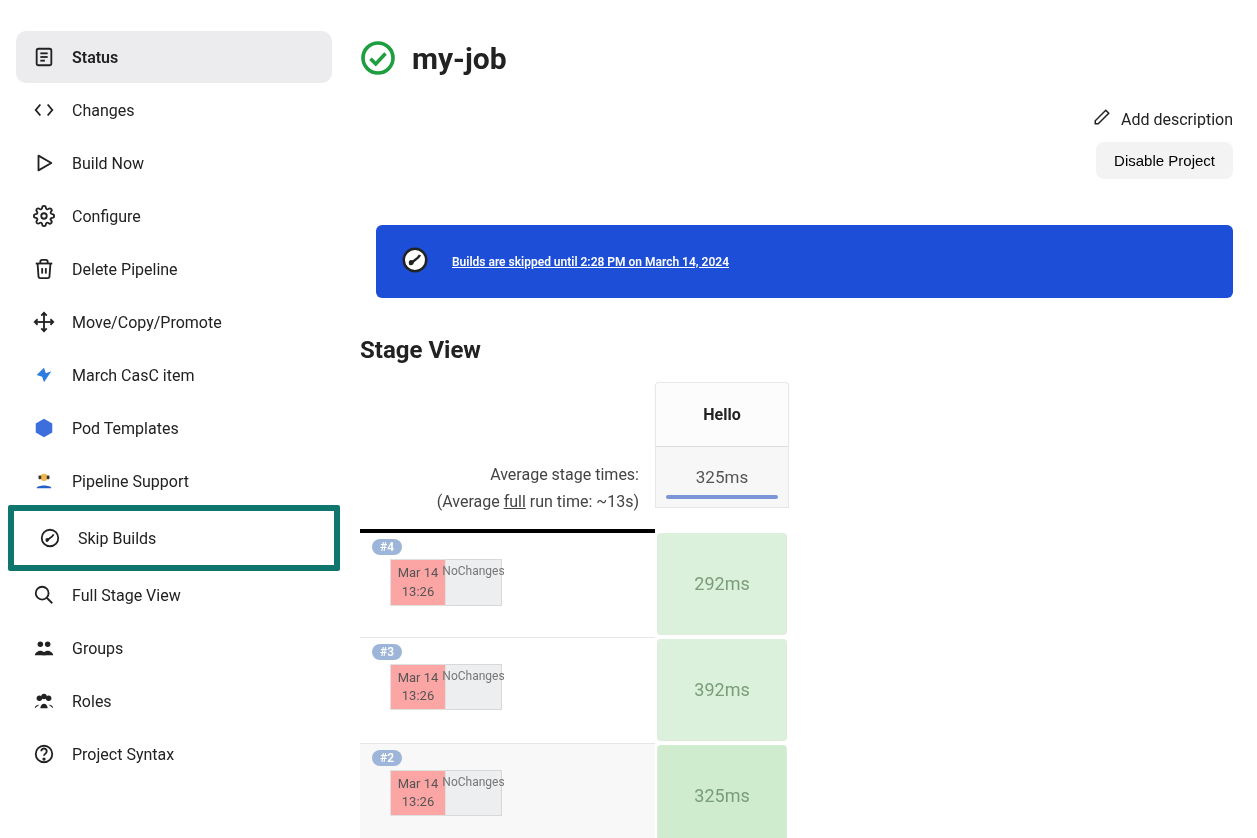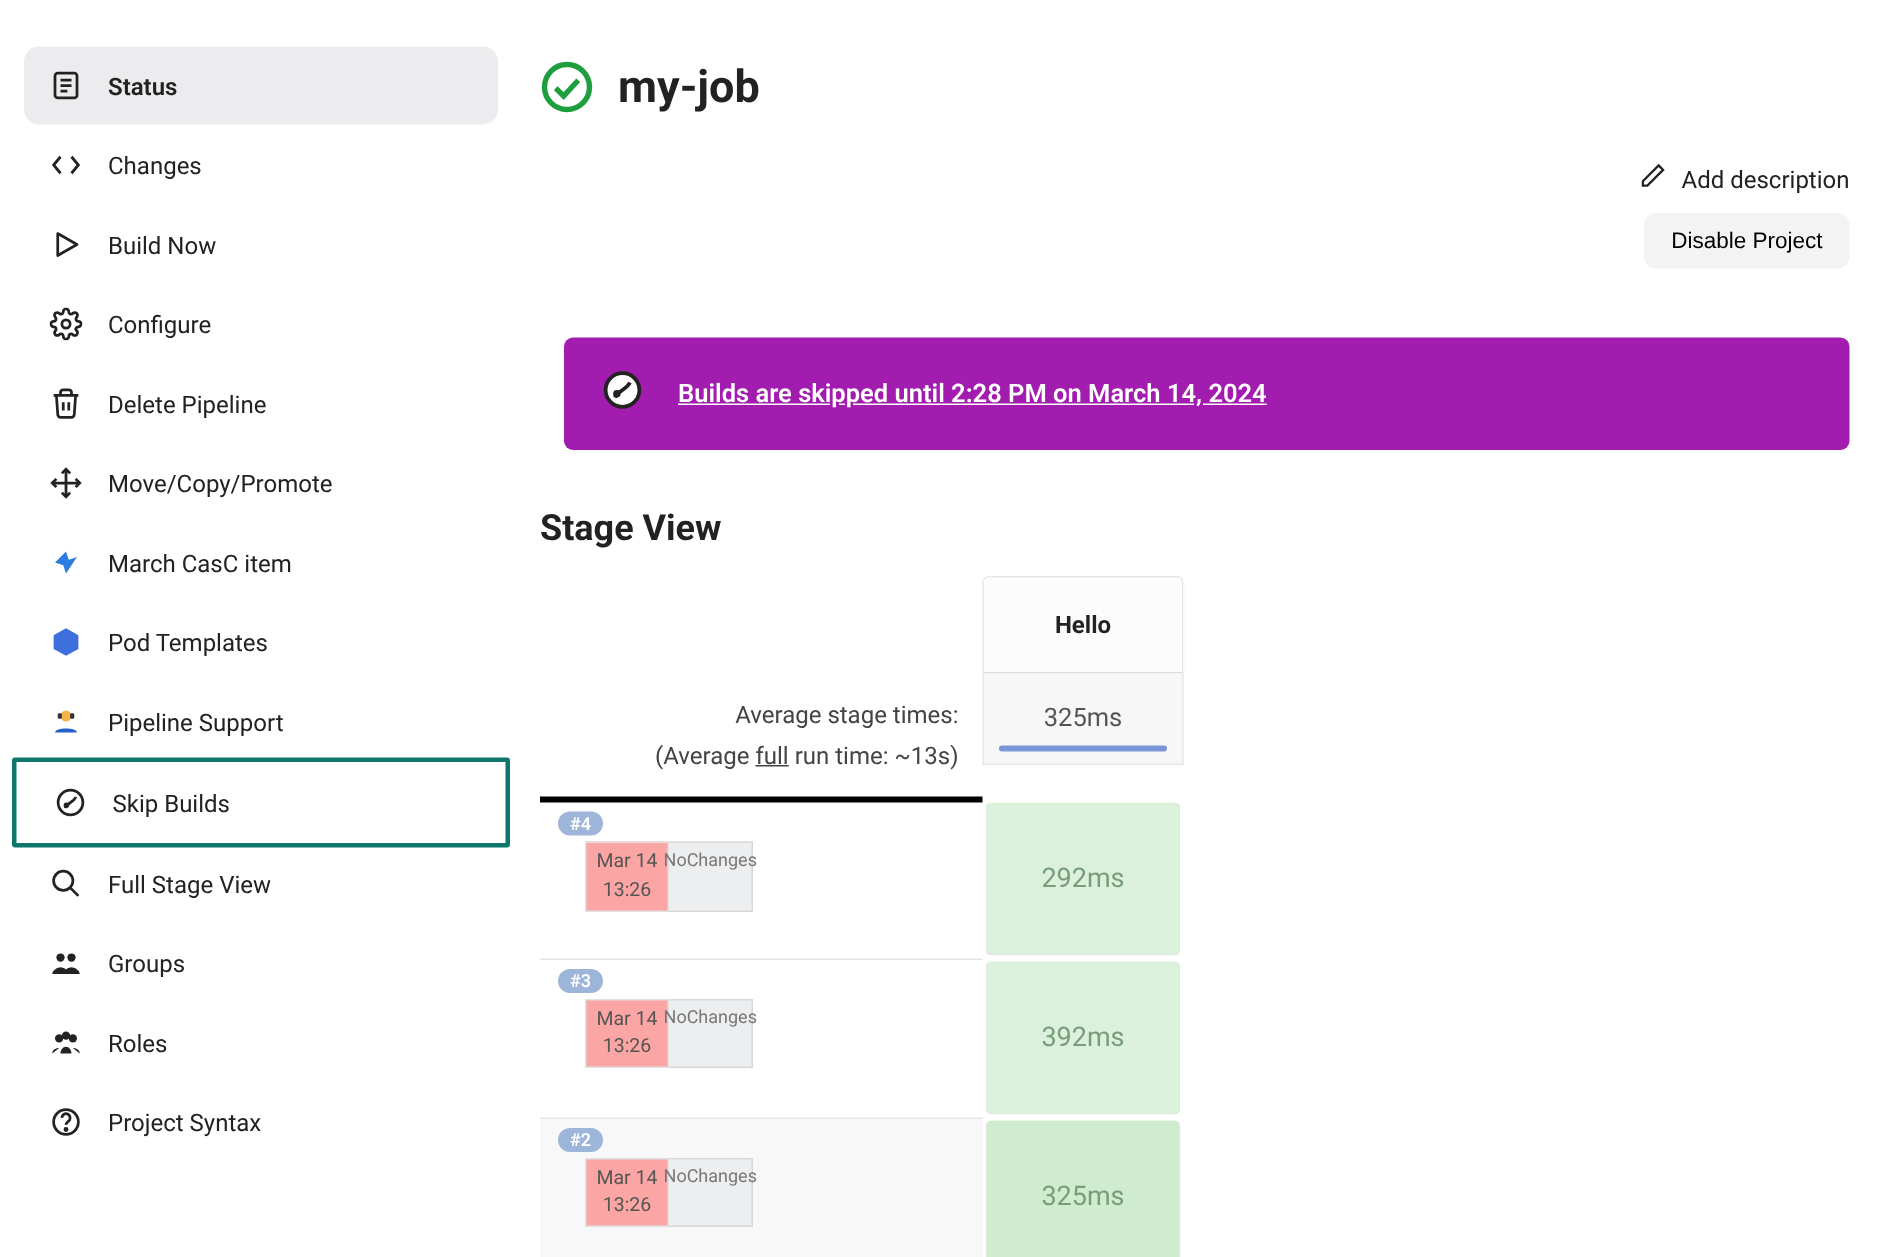--- a/index.html
+++ b/index.html
@@ -29,21 +29,21 @@
     border-radius: 10px;
     cursor: pointer;
     font-size: 16px;
     color: #222;
     margin: 1px 8px 1px 8px;
   }
   .side-item.active { background: #ececef; font-weight: 600; }
   .side-item .s-icon { width: 24px; height: 24px; display: flex; align-items: center; justify-content: center; flex-shrink:0; }
   .side-item .s-icon svg { width: 22px; height: 22px; }
   .highlight-box {
-    border: 3px solid #0f766e;
+    border: 6px solid #0f766e;
     border-radius: 2px;
     margin: -3px 0 -3px 0;
   }
 
   .main {
     flex: 1;
     padding: 20px 24px 0 20px;
     position: relative;
   }
   .title-row { display: flex; align-items: center; gap: 16px; }
@@ -54,29 +54,29 @@
   .add-desc svg { width: 18px; height: 18px; }
   .disable-btn {
     background: #f3f3f4;
     border: none;
     border-radius: 8px;
     padding: 10px 18px;
     font-size: 15px;
     cursor: pointer;
   }
   .banner {
-    background: #a21caf;
+    background: #1d4ed8;
     color: #fff;
     border-radius: 6px;
     padding: 20px 24px;
     display: flex;
     align-items: center;
     gap: 22px;
     margin: 46px 0 0 16px;
-    font-size: 17px;
+    font-size: 12px;
     font-weight: 600;
   }
   .banner svg { width: 30px; height: 30px; flex-shrink:0; }
   .banner span { text-decoration: underline; }
 
   .section-title { font-size: 24px; font-weight: 700; margin: 38px 0 18px 0; }
 
   
   .stage-table { display: table; border-collapse: collapse; margin-left: 0; }
   .st-row { display: table-row; }

